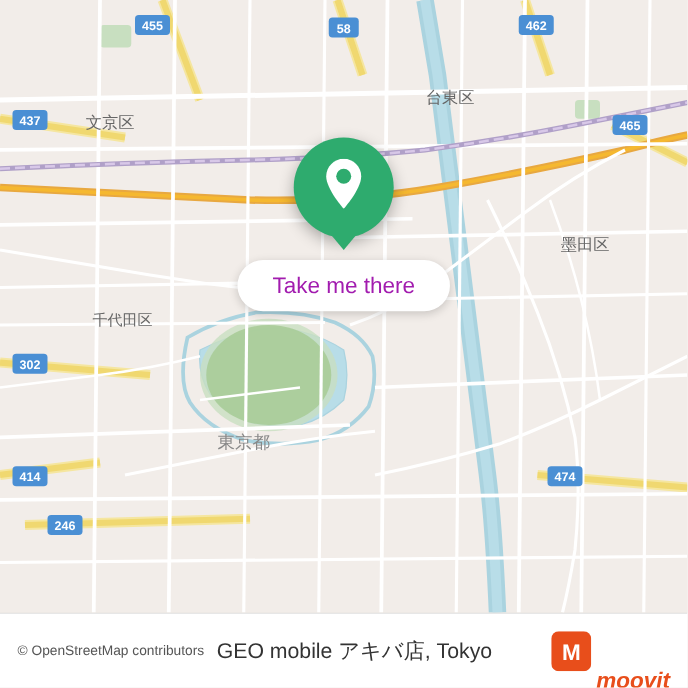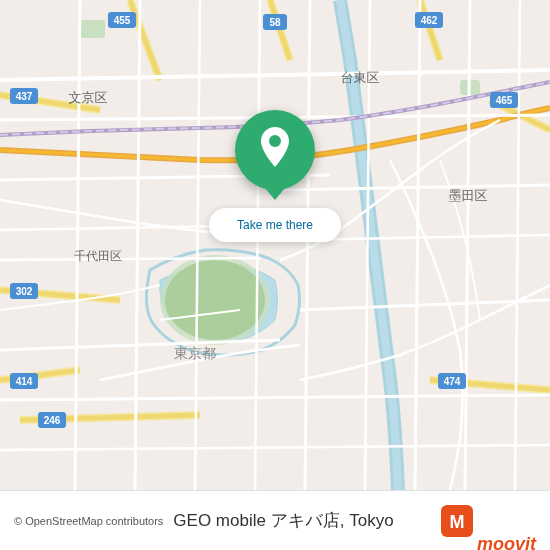--- a/index.html
+++ b/index.html
@@ -67,23 +67,23 @@
       font-size: 36px;
       line-height: 1;
     }
 
     #take-me-there-btn {
       margin-top: 18px;
       background: white;
       border: none;
       border-radius: 24px;
       padding: 10px 28px;
-      font-size: 12px;
+      font-size: 18px;
       font-weight: 500;
-      color: #0369a1;
+      color: #a21caf;
       box-shadow: 0 2px 8px rgba(0,0,0,0.18);
       cursor: pointer;
       pointer-events: all;
       white-space: nowrap;
     }
 
     
     #bottom-bar {
       width: 550px;
       height: 60px;

